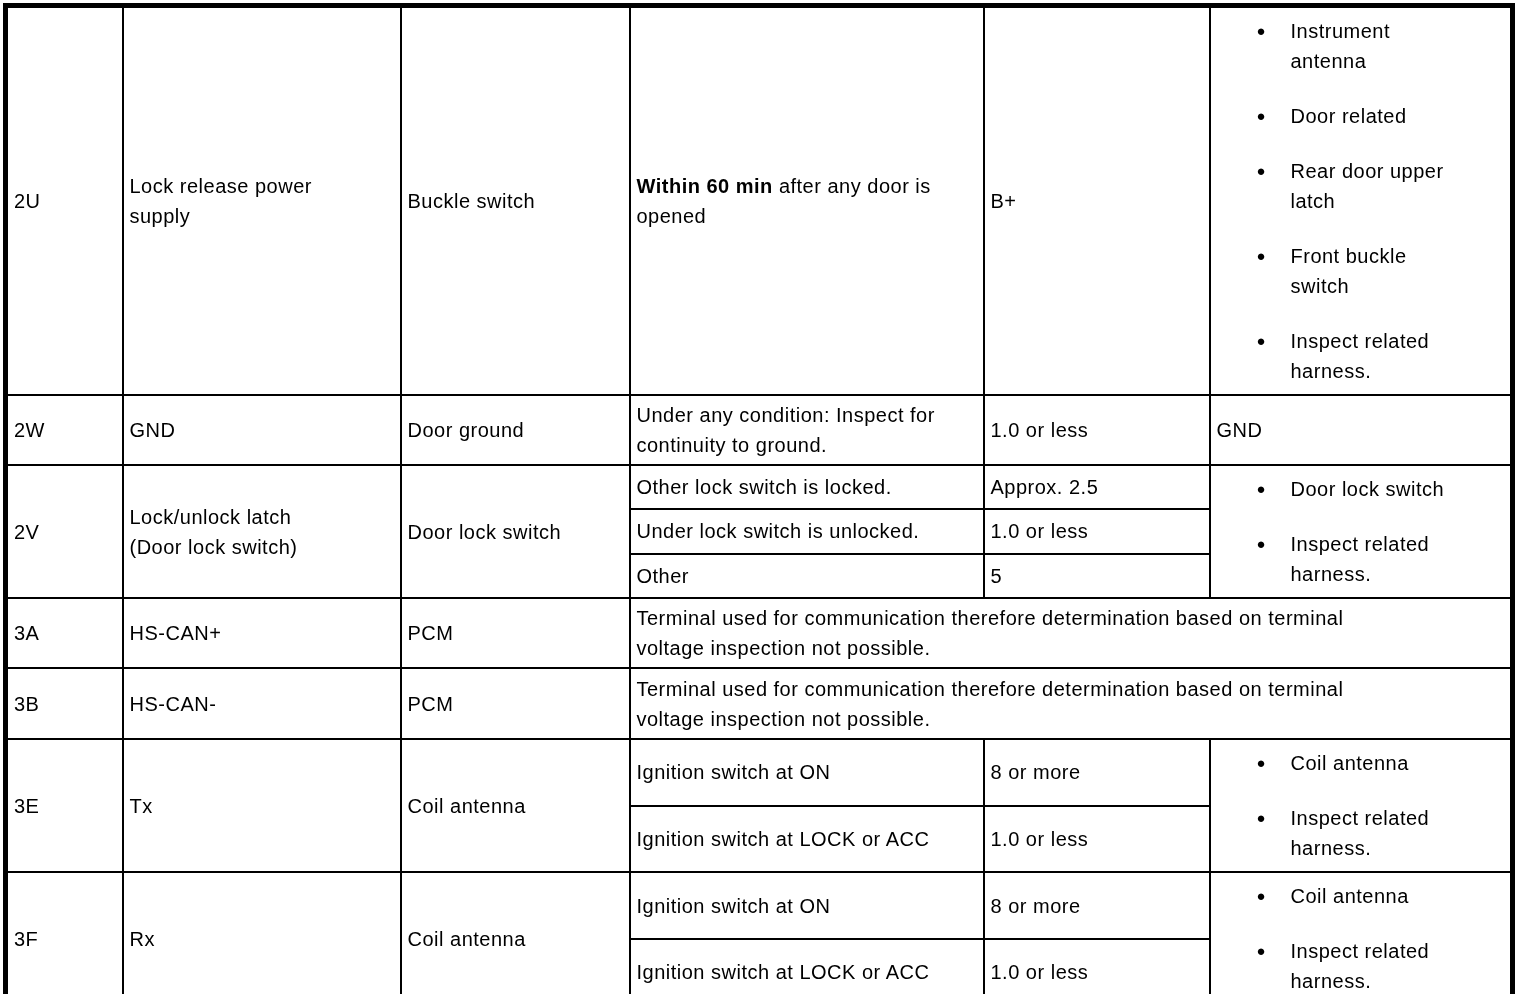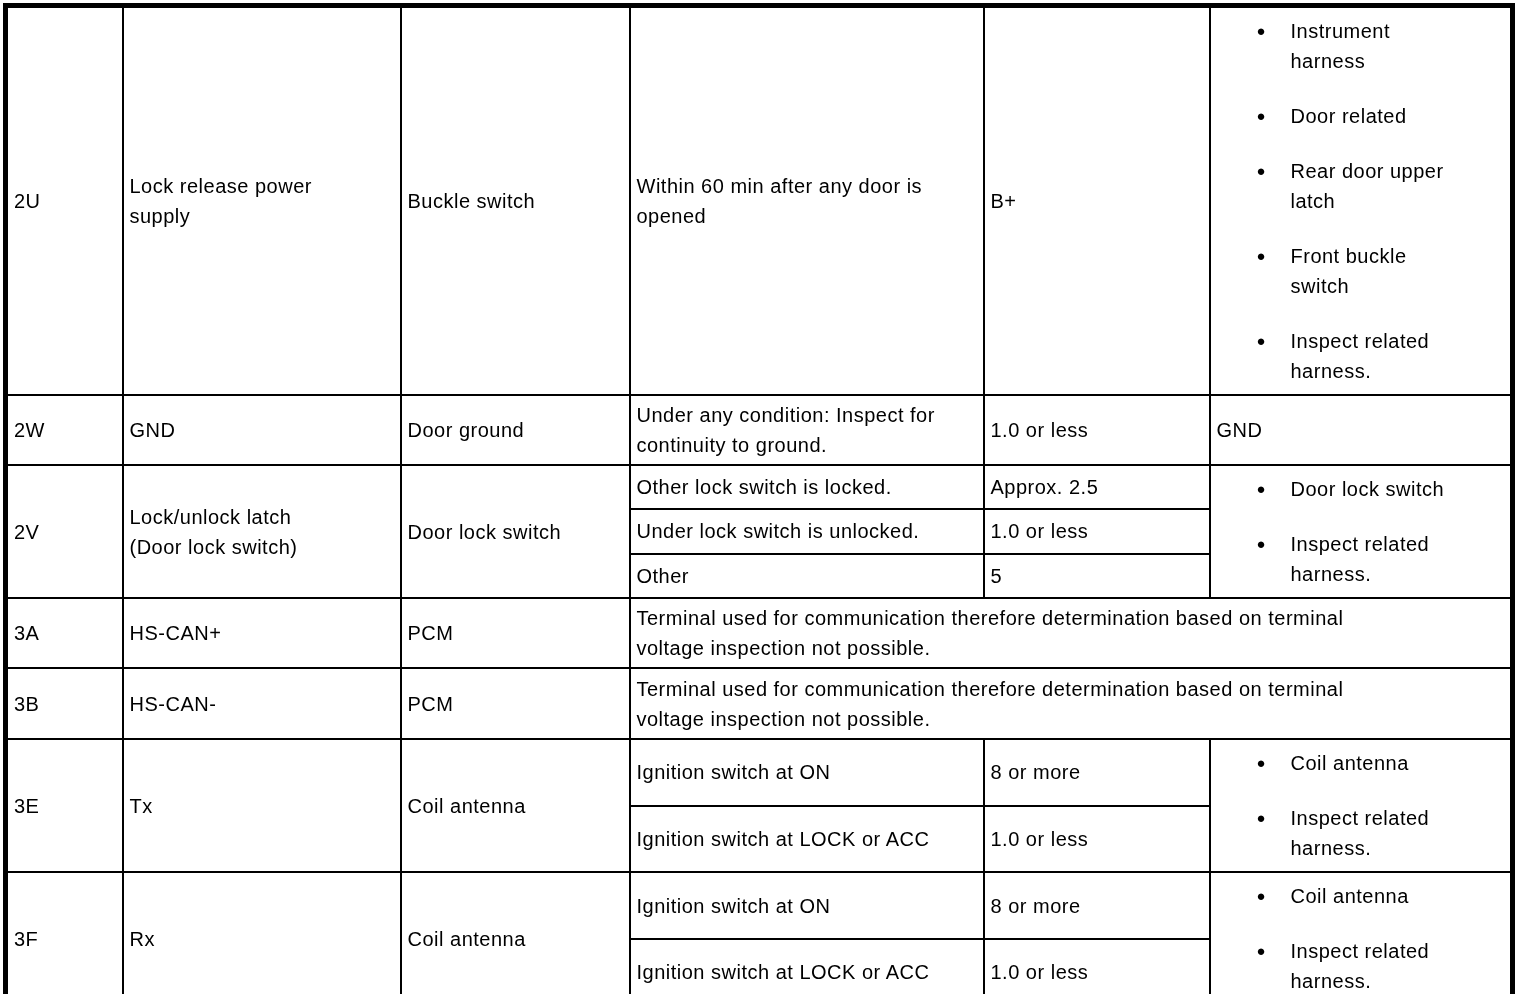--- a/index.html
+++ b/index.html
@@ -24,21 +24,21 @@
     border: 2px solid #000;
     vertical-align: middle;
     padding: 4px 6px;
     font-size: 20px;
     line-height: 30px;
     letter-spacing: 0.5px;
     color: #000;
     overflow: hidden;
   }
   .txt { white-space: pre-line; }
-  .bold { font-weight: normal; text-align: right; }
+  .bold { font-weight: bold; text-align: right; }
   td.actions-cell { padding: 8px 4px; }
   .action-item { display: flex; align-items: flex-start; padding-left: 42px; }
   .action-item + .action-item { margin-top: 25px; }
   .bullet {
     flex: 0 0 34px;
     font-size: 15px;
     line-height: 30px;
   }
 </style>
 </head>
@@ -61,21 +61,21 @@
       <td><span class="txt">Lock release power
 supply</span></td>
       <td><span class="txt">Buckle switch</span></td>
       <td><span class="bold txt">Within 60 min</span><span class="txt"> after any door is
 opened</span></td>
       <td><span class="txt">B+</span></td>
       <td class="actions-cell">
         <div class="action-item">
               <span class="bullet">●</span>
               <span class="txt">Instrument
-harness</span>
+antenna</span>
             </div>
         <div class="action-item">
               <span class="bullet">●</span>
               <span class="txt">Door related</span>
             </div>
         <div class="action-item">
               <span class="bullet">●</span>
               <span class="txt">Rear door upper
 latch</span>
             </div>

